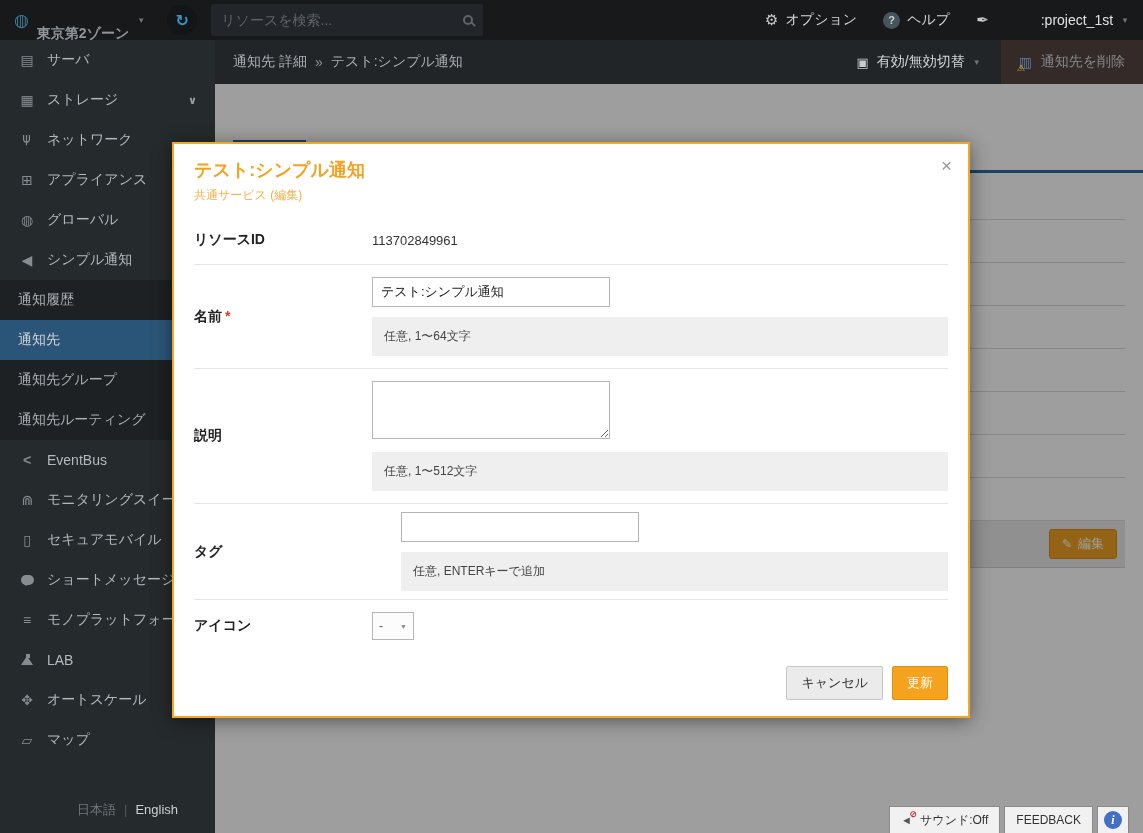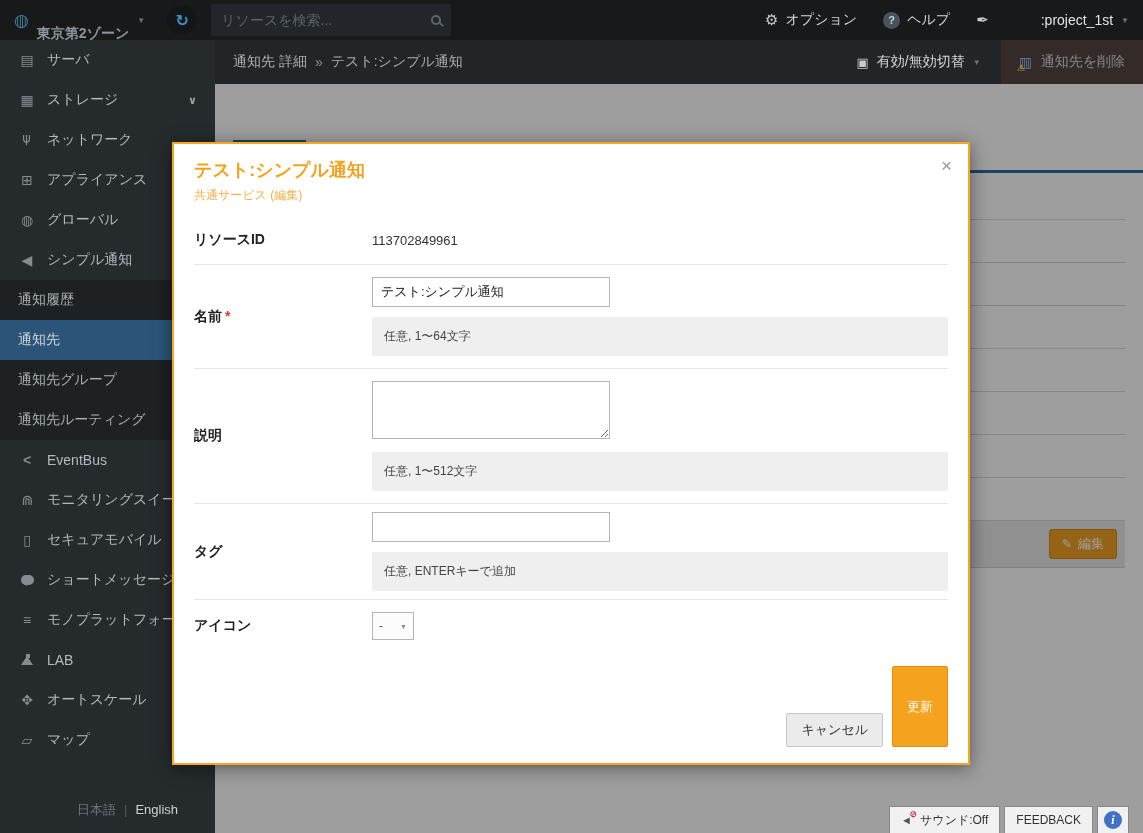--- a/index.html
+++ b/index.html
@@ -7,21 +7,21 @@
   body { font-family:"Liberation Sans","DejaVu Sans",sans-serif; font-size:14px; background:#17191b; }
   .app { position:relative; width:1143px; height:833px; }
 
   
   .topbar { height:40px; background:#17191b; display:flex; align-items:center; padding:0 14px 0 14px; color:#cfd3d6; }
   .zone { display:flex; align-items:center; gap:8px; cursor:pointer; margin-right:22px; }
   .globe { color:#3d7f95; font-size:17px; line-height:1; }
   .zone-label { color:#8f969b; font-weight:bold;margin-top:28px; }
   .caret { font-size:8px; color:#6d747a; }
   .refresh-btn { width:30px; height:30px; border-radius:50%; background:#121619; color:#3f93c0; font-size:16px; font-weight:bold; display:flex; align-items:center; justify-content:center; margin-right:14px; }
-  .searchbox { width:240px; height:32px; background:#22262a; border-radius:2px; display:flex; align-items:center; padding:0 10px; }
+  .searchbox { width:272px; height:32px; background:#22262a; border-radius:2px; display:flex; align-items:center; padding:0 10px; }
   .searchbox input { flex:1; background:transparent; border:none; outline:none; color:#aab0b5; font-size:14px; font-family:inherit; }
   .searchbox input::placeholder { color:#5d646a; }
   .mag { width:10px; height:10px; border:2px solid #5d646a; border-radius:50%; position:relative; flex-shrink:0; }
   .mag::after { content:""; position:absolute; width:6px; height:2px; background:#5d646a; transform:rotate(45deg); right:-5px; bottom:-2px; }
   .top-spacer { flex:1; }
   .top-item { display:flex; align-items:center; gap:7px; margin-left:26px; color:#d6d9db; cursor:pointer; }
   .gear { font-size:15px; color:#c8cccf; }
   .qcircle { width:17px; height:17px; border-radius:50%; background:#47545c; color:#ced3d7; font-size:11px; font-weight:bold; display:flex; align-items:center; justify-content:center; }
   .feather { font-size:15px; color:#c8cccf; margin-left:26px; }
   .project { margin-left:52px; display:flex; align-items:center; gap:8px; color:#e0e3e5; cursor:pointer; }
@@ -79,32 +79,32 @@
   .info-circle { width:18px; height:18px; border-radius:50%; background:#4170c4; color:#fff; font-style:italic; font-weight:bold; font-size:12px; font-family:"Liberation Serif",serif; display:flex; align-items:center; justify-content:center; }
 
   
   .modal { position:absolute; left:172px; top:142px; width:798px; background:#fff; border:2px solid #f5a623; z-index:100; box-shadow:0 3px 18px rgba(0,0,0,0.45); padding:0 20px; }
   .m-close { position:absolute; top:12px; right:16px; color:#999; font-size:19px; cursor:pointer; line-height:1; }
   .m-header { padding:14px 0 12px 0; }
   .m-title { color:#f5a21f; font-size:18px; font-weight:bold; }
   .m-subtitle { color:#f4b04a; font-size:12px; margin-top:5px; }
   .m-row { display:flex; align-items:center; padding:12px 0; border-bottom:1px solid #e6e6e6; }
   .m-row.no-border { border-bottom:none; }
-  .m-row.tag-row { padding:8px 0; }
+  .m-row.tag-row { padding:8px 0;gap:29px; }
   .m-label { width:178px; flex-shrink:0; font-weight:bold; font-size:14px; color:#222; }
   .req { color:#d33c2e; margin-left:3px; }
   .m-field { flex:1; }
   .m-value { font-size:13px; color:#333; }
   .m-input { width:238px; height:30px; border:1px solid #b5b5b5; font-size:13px; font-family:inherit; padding:0 8px; color:#222; outline:none; }
   .m-textarea { width:238px; height:58px; border:1px solid #b5b5b5; font-size:13px; font-family:inherit; padding:4px 8px; color:#222; resize:both; outline:none; }
   .m-help { margin-top:10px; background:#efefef; font-size:12px; color:#444; padding:11px 12px; }
   .m-select { width:42px; height:28px; border:1px solid #b5b5b5; background:#fcfcfc; display:inline-flex; align-items:center; justify-content:space-between; padding:0 6px; font-size:12px; color:#555; cursor:pointer; }
   .m-select .caret2 { font-size:7px; color:#8a8a8a; }
   .m-footer { padding:14px 0 16px 0; display:flex; justify-content:flex-end; gap:9px; }
-  .btn-cancel { background:#ebebeb; border:1px solid #c7c7c7; color:#333; font-size:13px; padding:7px 14px; cursor:pointer; border-radius:2px;margin-top:47px; }
+  .btn-cancel { background:#ebebeb; border:1px solid #c7c7c7; color:#333; font-size:13px; padding:7px 14px; cursor:pointer; border-radius:2px; }
   .btn-submit { background:#f5a21f; border:1px solid #e0920f; color:#fff; font-size:13px; padding:7px 14px; cursor:pointer; border-radius:2px; }
 </style>
 </head>
 <body>
 
 <div class="app">
 
   <header class="topbar">
     <div class="zone">
       <span class="globe">◍</span>

